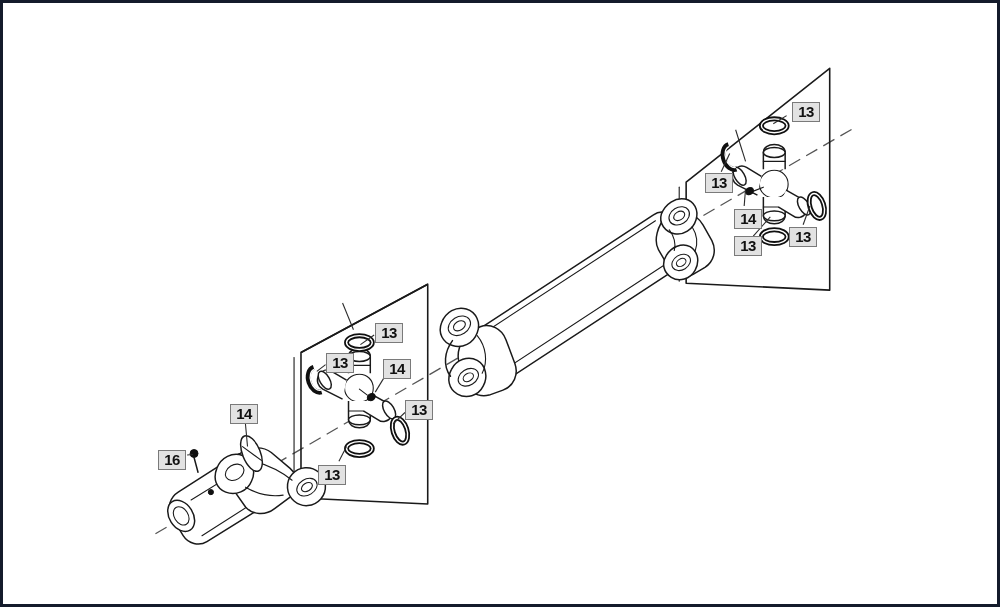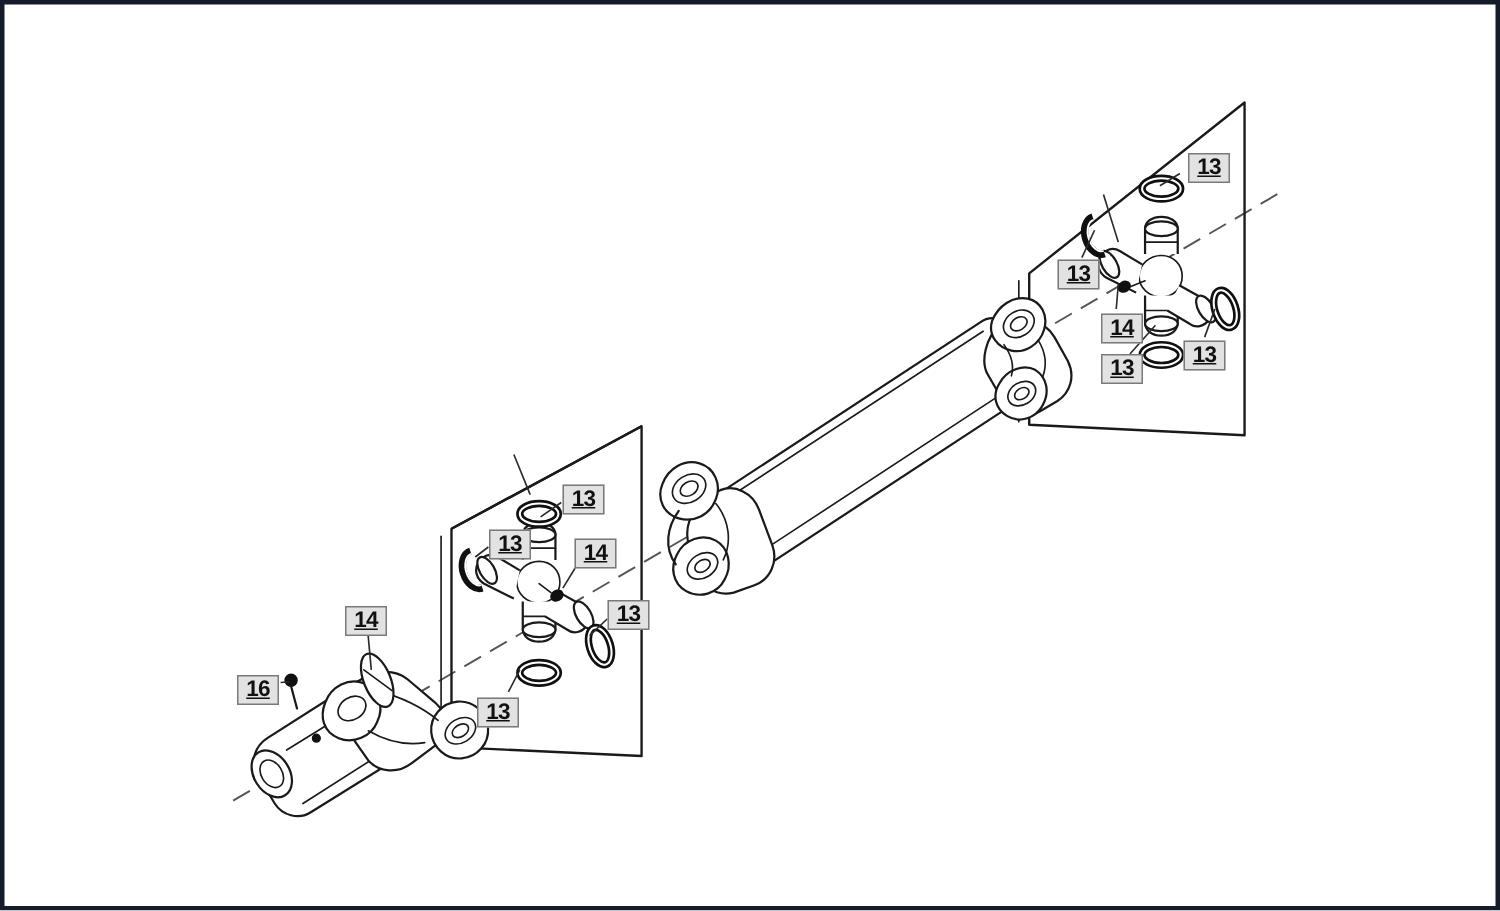--- a/index.html
+++ b/index.html
@@ -1,19 +1,19 @@
 <!DOCTYPE html>
 <html><head>
 <meta charset="utf-8">
 <style>
   html,body{margin:0;padding:0;background:#ffffff;}
   body{font-family:"Liberation Sans",sans-serif;}
   #page{position:relative;width:1000px;height:607px;background:#ffffff;box-sizing:border-box;border:3px solid #141b2b;overflow:hidden;}
   #canvas{position:absolute;left:0;top:0;width:100%;height:100%;}
-  .callout{position:absolute;box-sizing:border-box;background:#e2e2e2;border:1px solid #7a7a7a;color:#111111;font-family:"Liberation Sans",sans-serif;font-weight:bold;font-size:15px;line-height:18px;text-align:center;letter-spacing:-0.5px;width:28px;height:20px;text-decoration:underline;}
+  .callout{position:absolute;box-sizing:border-box;background:#e2e2e2;border:1px solid #7a7a7a;color:#111111;font-family:"Liberation Sans",sans-serif;font-weight:bold;font-size:15px;line-height:18px;text-align:center;letter-spacing:-0.5px;width:28px;height:20px;}
 </style>
 </head>
 <body>
 
 <div id="page">
 
   <svg id="canvas" viewBox="0 0 1000 607">
     <defs>
       <style>
         .ln{fill:none;stroke:#1a1a1a;stroke-width:1.5;stroke-linecap:round;stroke-linejoin:round;}

